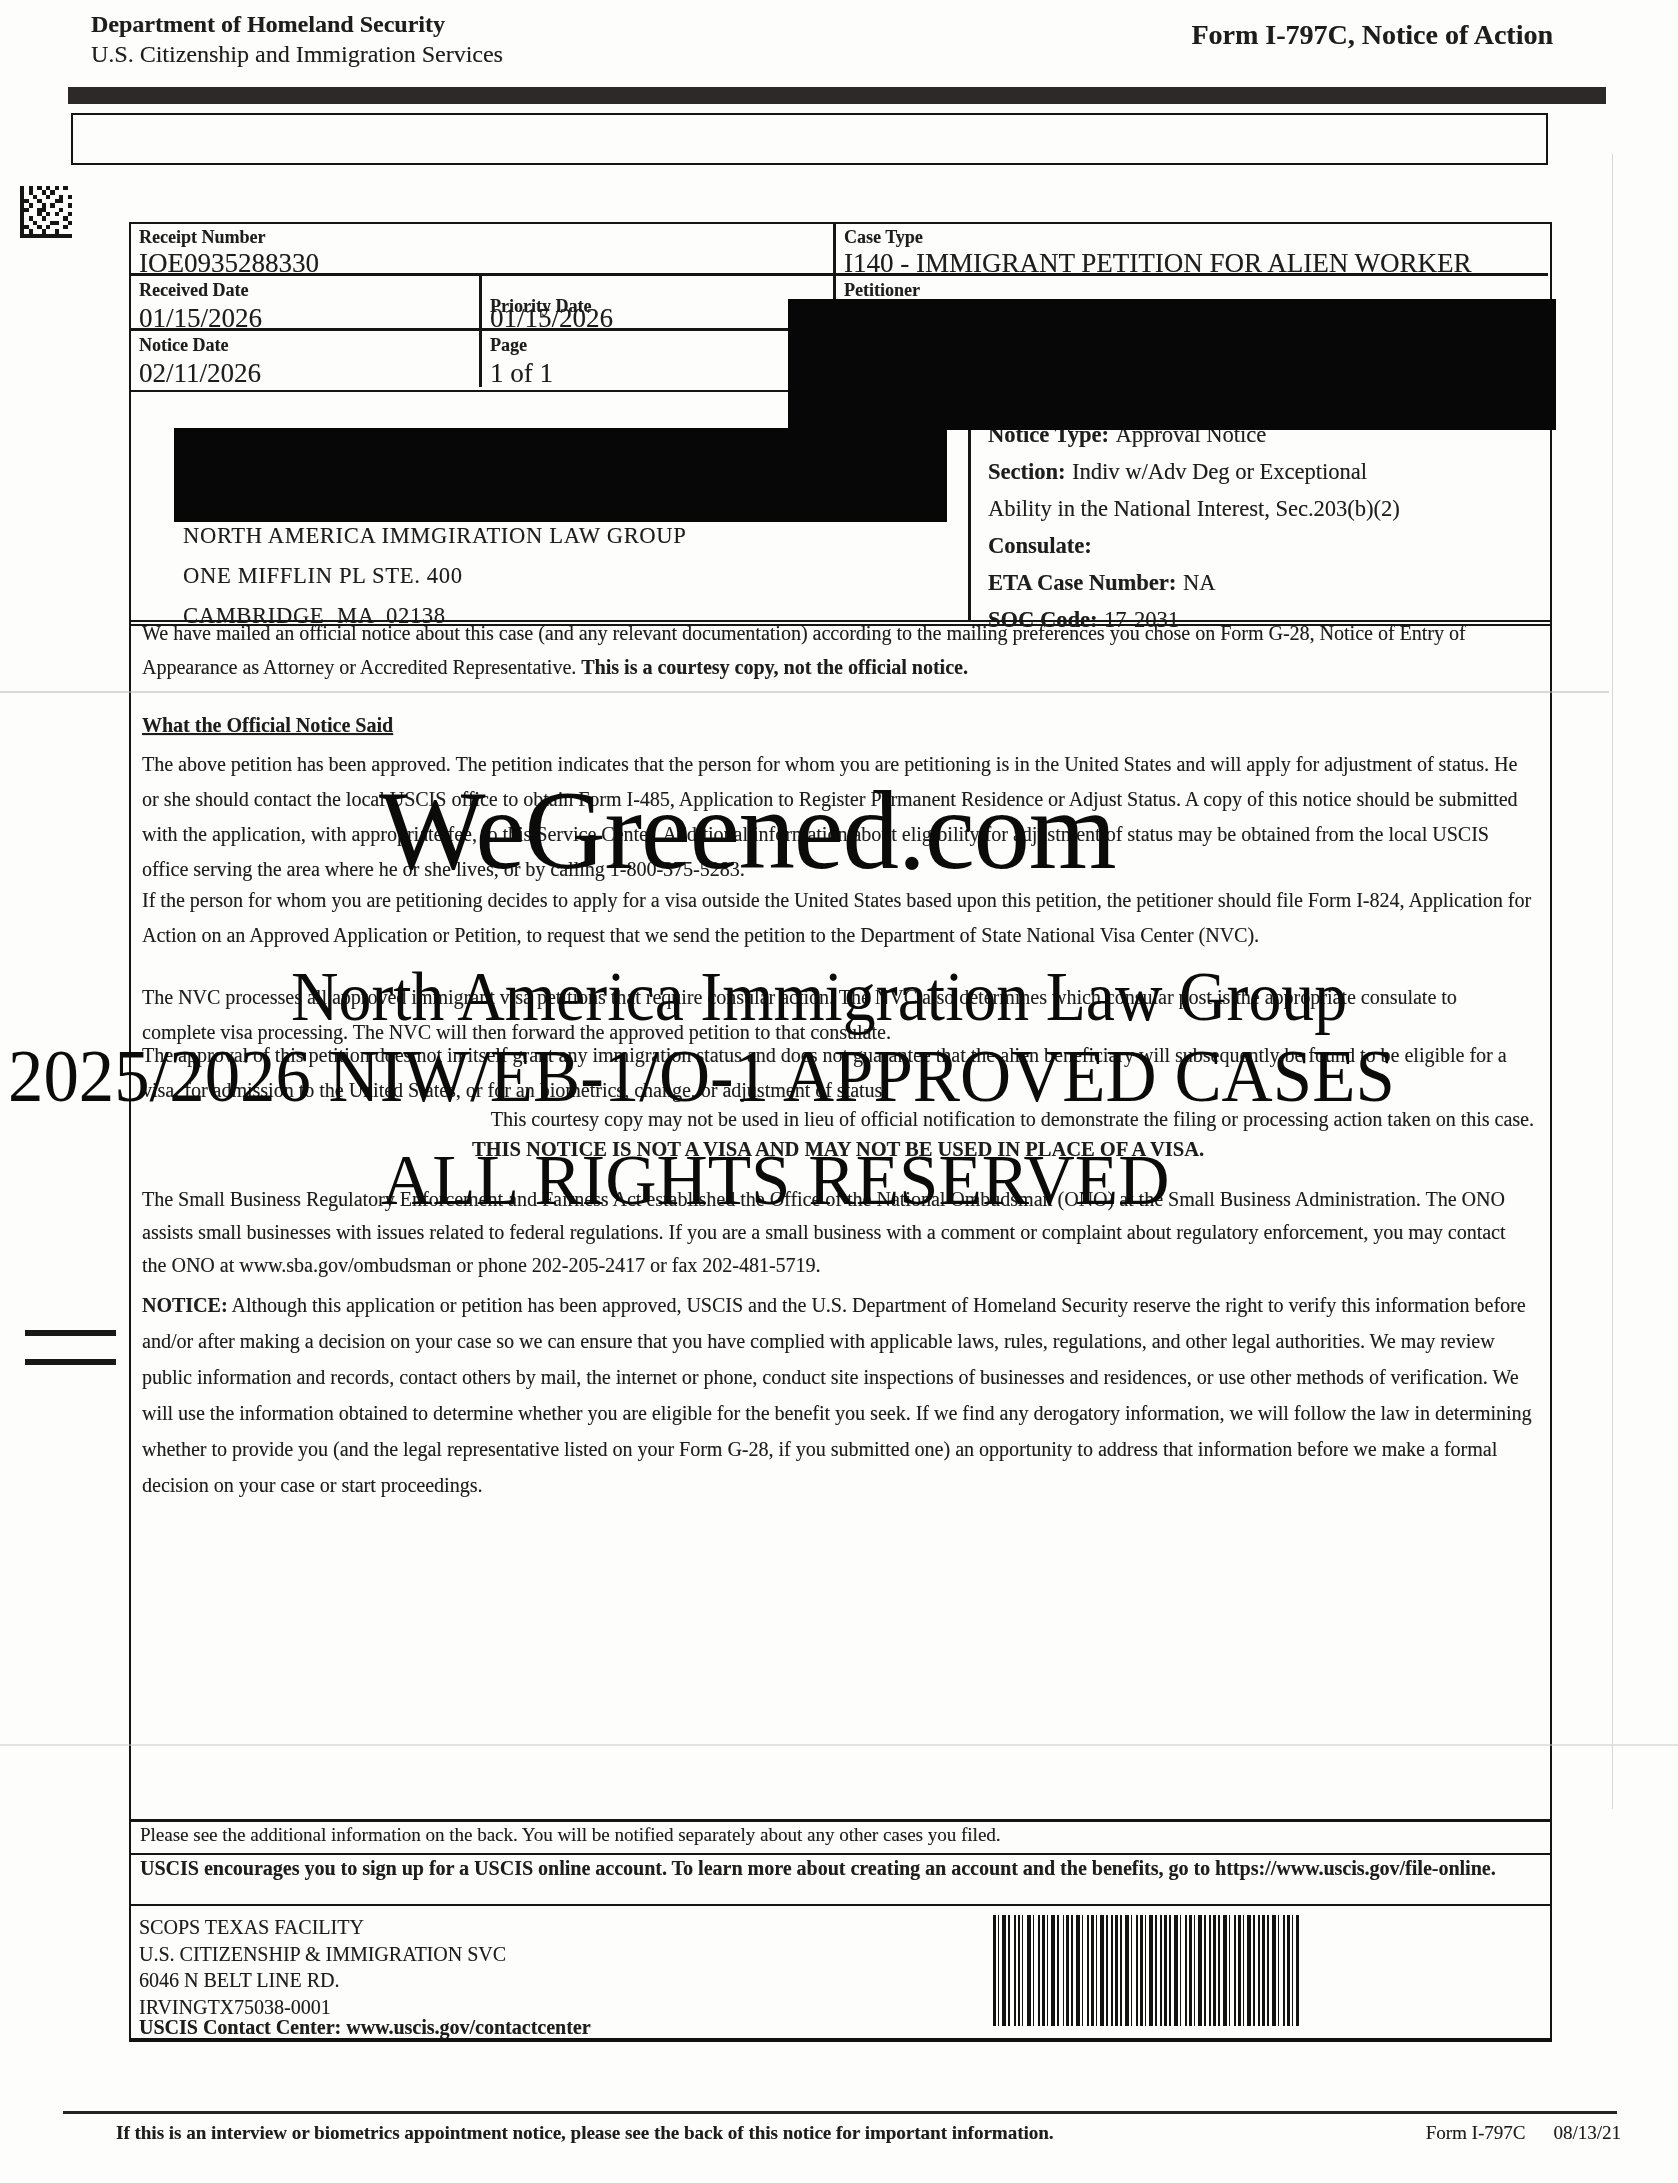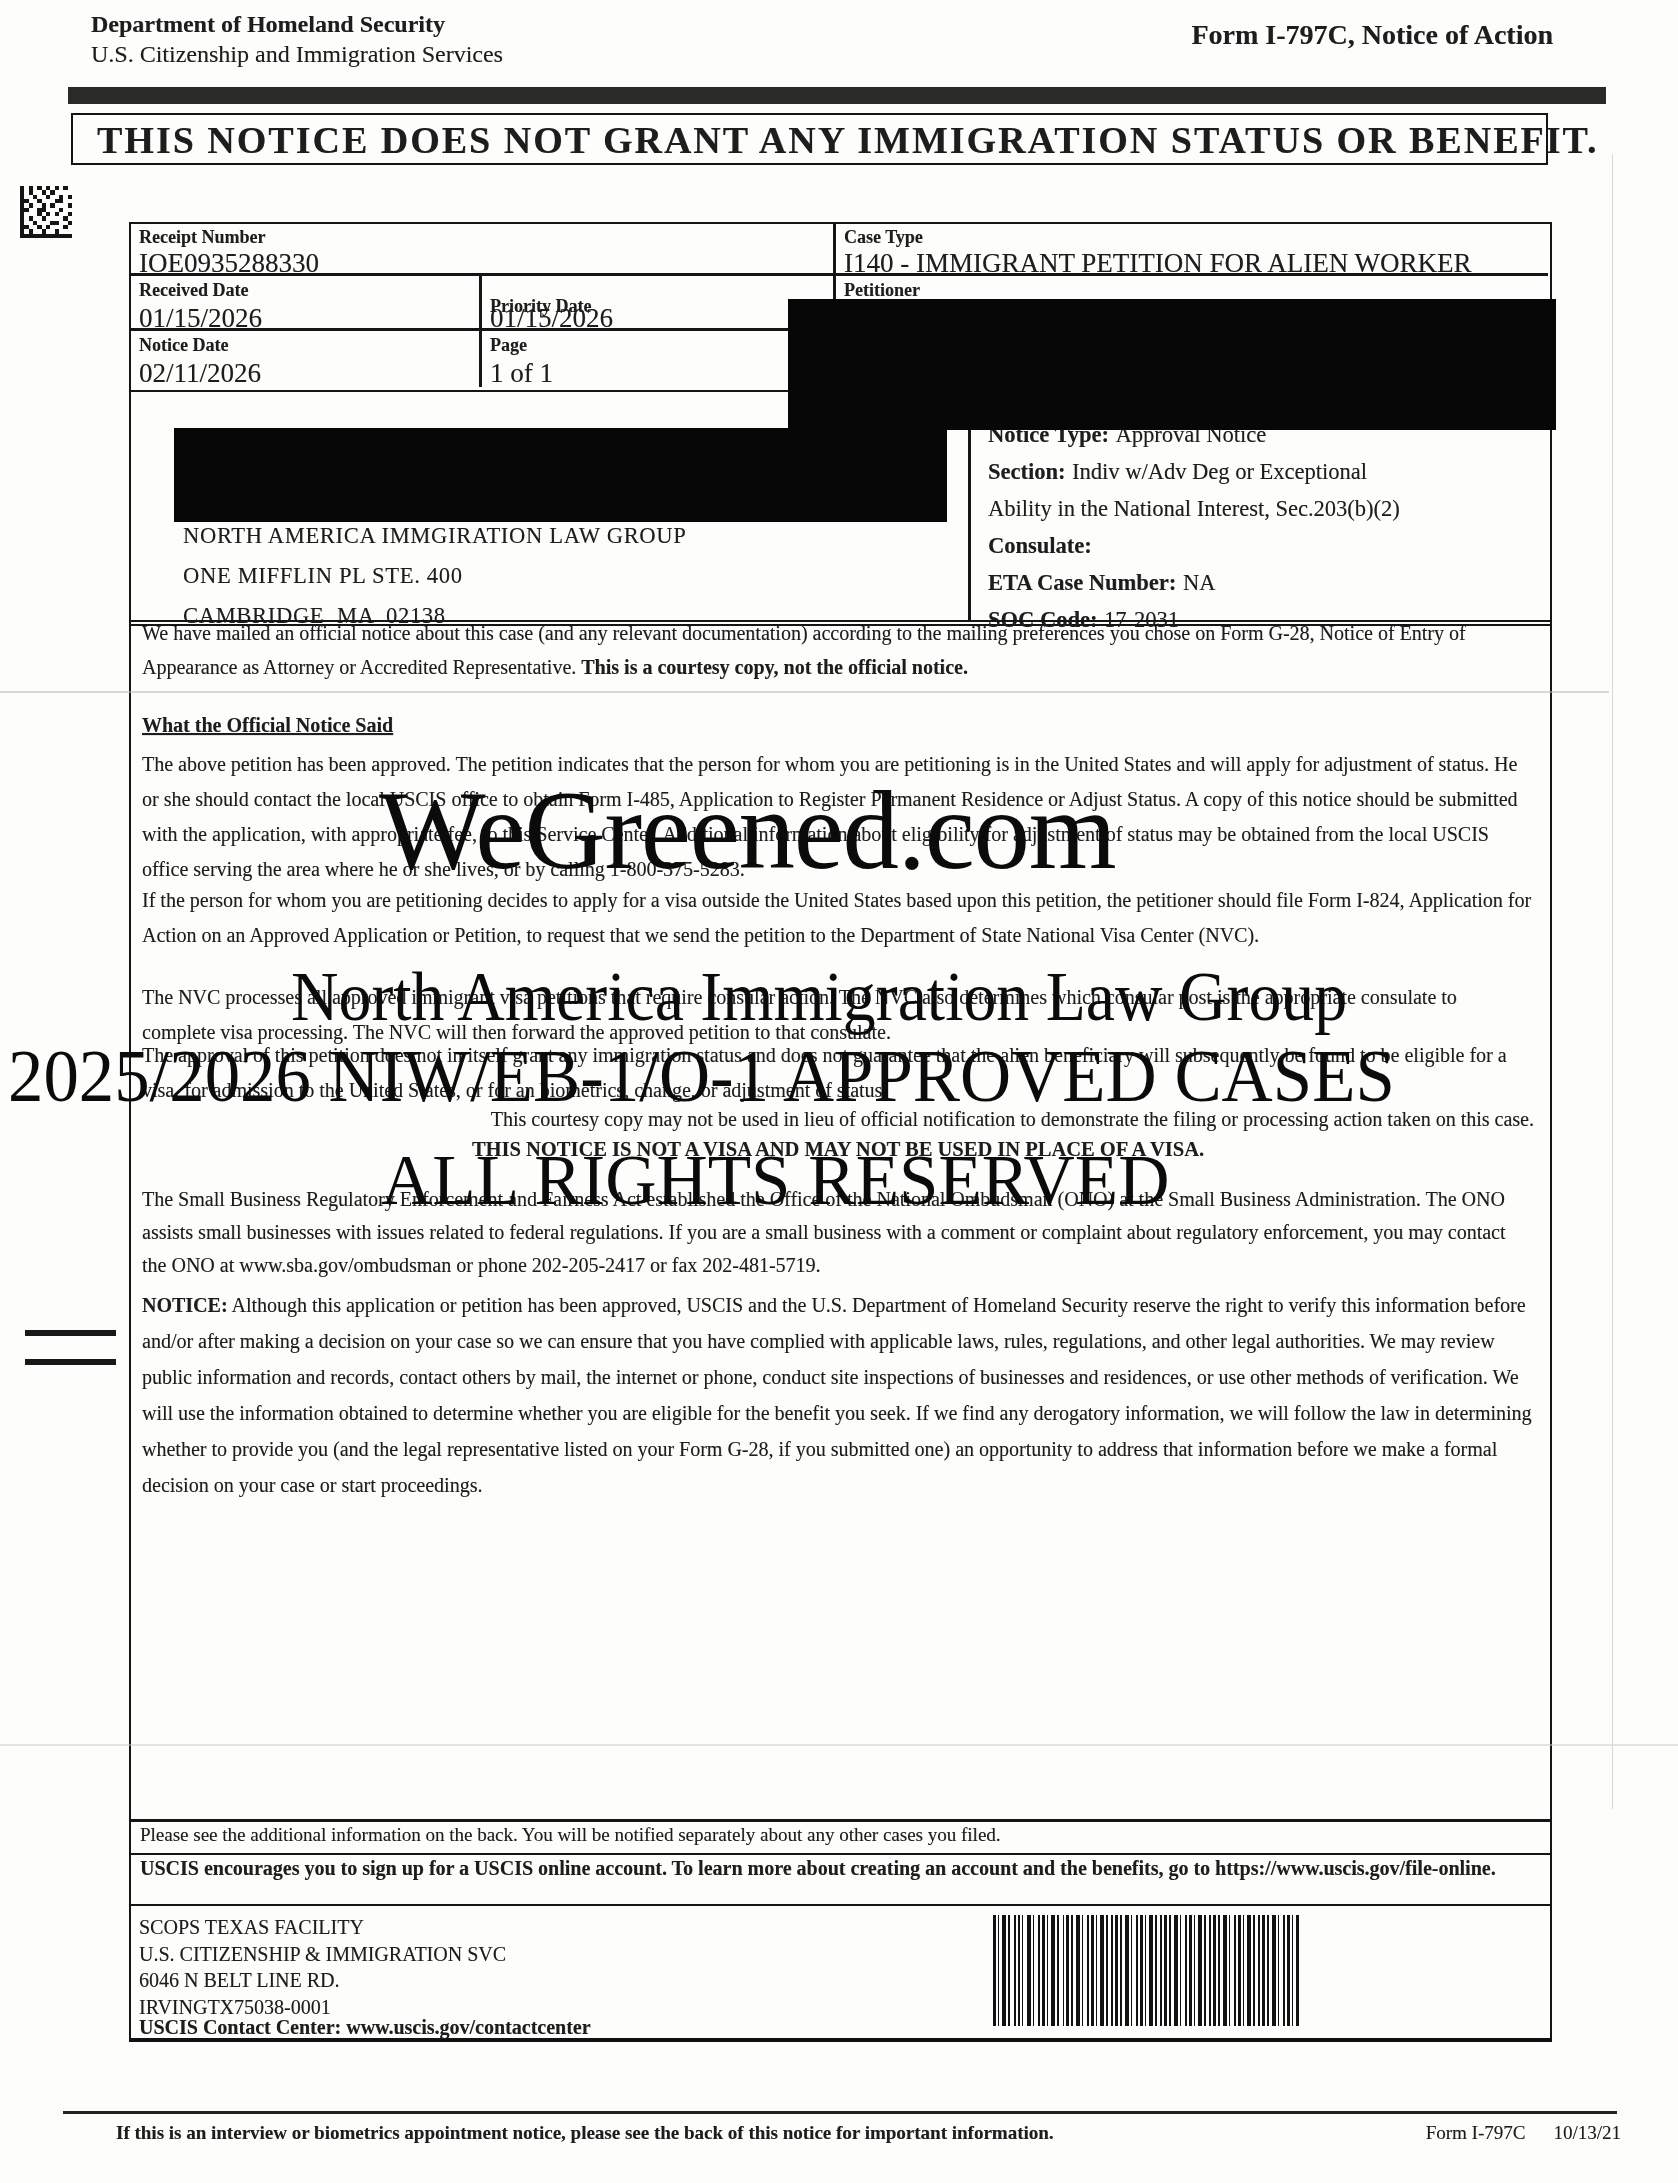--- a/index.html
+++ b/index.html
@@ -79,21 +79,20 @@
 </head>
 <body>
 
 <div id="page">
 
   <div class="abs ink" id="agency1">Department of Homeland Security</div>
   <div class="abs ink" id="agency2">U.S. Citizenship and Immigration Services</div>
   <div class="abs ink" id="formtitle">Form I-797C, Notice of Action</div>
   <div class="abs" id="topbar"></div>
   <div class="abs" id="banner"></div>
-  <div class="abs ink" id="bannertext">THIS NOTICE DOES NOT GRANT ANY IMMIGRATION STATUS OR BENEFIT.</div>
 
   <svg class="abs" id="dm" viewBox="0 0 12 12" shape-rendering="crispEdges">
     <g fill="#151515">
       <rect x="0" y="0" width="1" height="12"></rect>
         <rect x="0" y="11" width="12" height="1"></rect>
       <rect x="2" y="0" width="1" height="1"></rect>
         <rect x="4" y="0" width="1" height="1"></rect>
         <rect x="6" y="0" width="1" height="1"></rect>
         <rect x="8" y="0" width="1" height="1"></rect>
         <rect x="10" y="0" width="1" height="1"></rect>
@@ -208,19 +207,19 @@
     <div class="mail-line">SCOPS TEXAS FACILITY</div>
     <div class="mail-line">U.S. CITIZENSHIP &amp; IMMIGRATION SVC</div>
     <div class="mail-line">6046 N BELT LINE RD.</div>
     <div class="mail-line">IRVINGTX75038-0001</div>
   </div>
   <div class="abs ink" id="mailcontact">USCIS Contact Center: www.uscis.gov/contactcenter</div>
   <div class="abs" id="mailbarcode"></div>
 
   <div class="abs" id="footline"></div>
   <div class="abs ink" id="footnote">If this is an interview or biometrics appointment notice, please see the back of this notice for important information.</div>
-  <div class="abs ink" id="footform"><span>Form I-797C</span><span class="gap"></span><span>10/13/21</span></div>
+  <div class="abs ink" id="footform"><span>Form I-797C</span><span class="gap"></span><span>08/13/21</span></div>
 
   <div class="abs redact" id="redact-petitioner"></div>
   <div class="abs redact" id="redact-address"></div>
 
 </div>
 
 
 </body></html>

